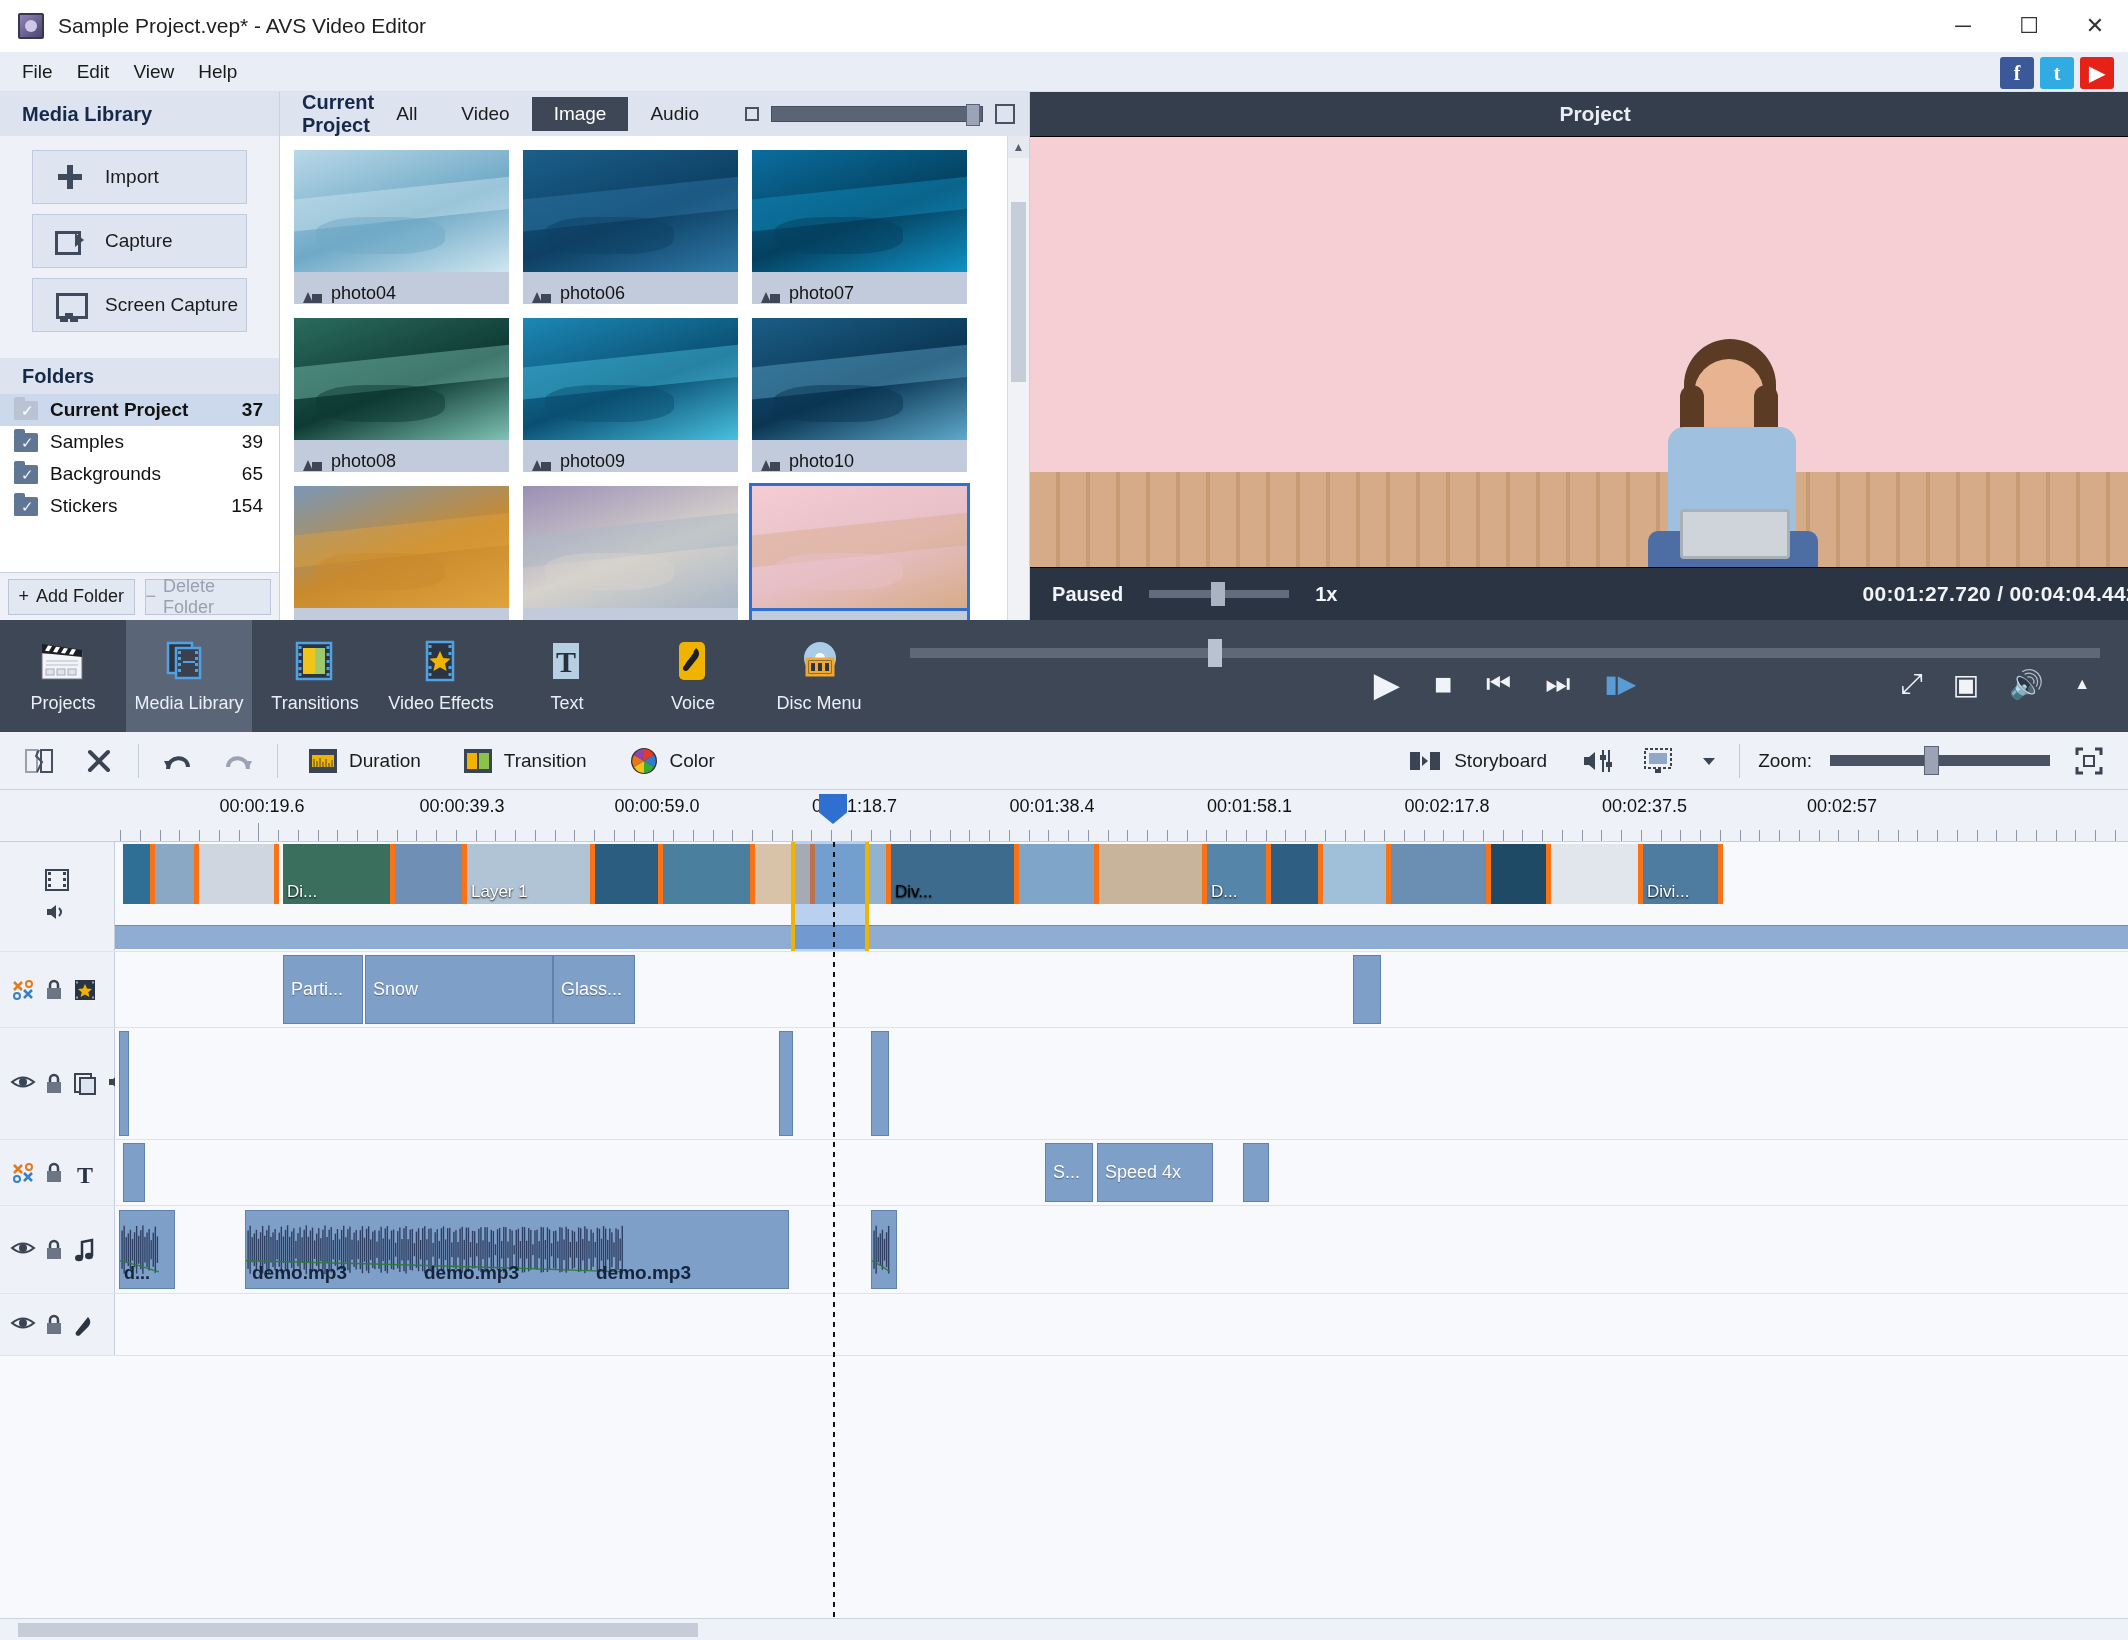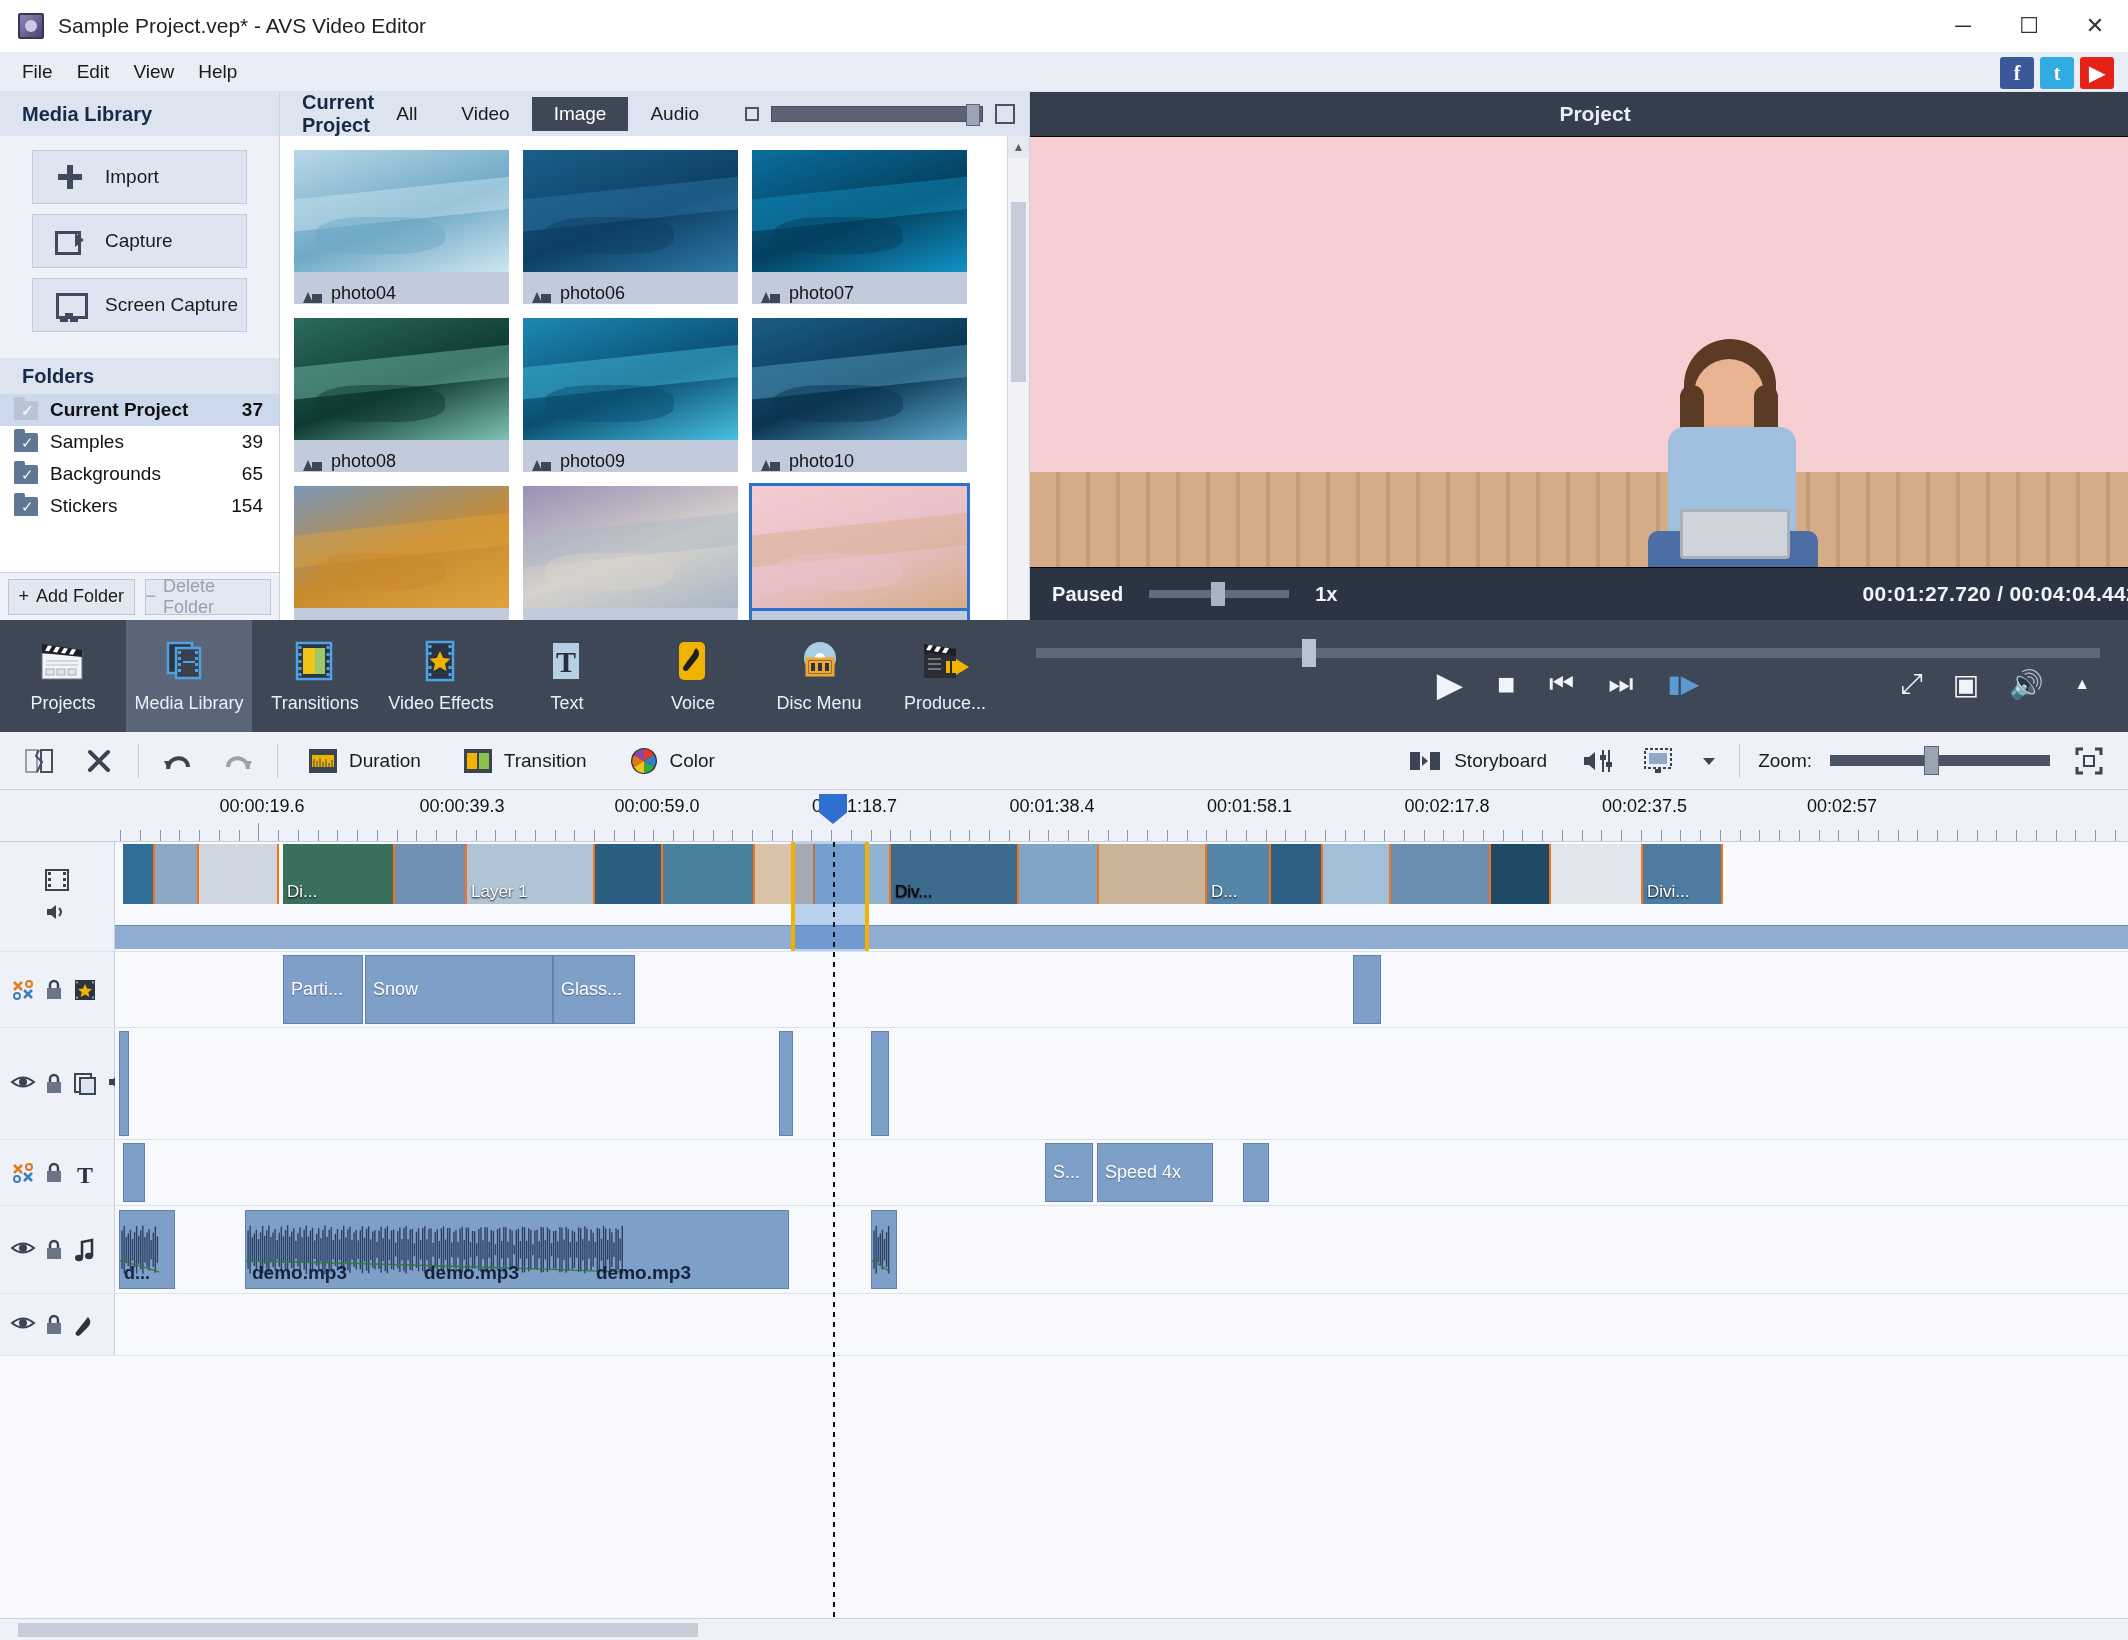--- a/index.html
+++ b/index.html
@@ -165,21 +165,21 @@
   .playhead-top { position:absolute; top:4px; width:28px; height:30px; background:#2f6fd0;
                   clip-path:polygon(0 0,100% 0,100% 62%,50% 100%,0 62%); transform:translateX(-14px); }
   .tracks { flex:1; position:relative; overflow:hidden; }
   .track { display:flex; border-bottom:1px solid #dde3ec; position:relative; }
   .thead { width:115px; flex:none; background:#eef1f7; display:flex; align-items:center; gap:8px;
            padding-left:10px; border-right:1px solid #c7cedb; }
   .tbody { flex:1; position:relative; background:#f7f9fc; }
   .clip { position:absolute; top:3px; bottom:3px; background:#7e9fc8; border:1px solid #5f82ae;
           display:flex; align-items:center; overflow:hidden; color:#fff; font-size:18px; }
   .clip .clabel { padding-left:7px; white-space:nowrap; text-shadow:0 1px 1px rgba(0,0,0,.35); }
-  .vthumb { position:absolute; top:2px; height:60px; border-right:2px solid #f97316; overflow:hidden; }
+  .vthumb { position:absolute; top:2px; height:60px; border-right:5px solid #f97316; overflow:hidden; }
   .vstrip { position:absolute; left:0; right:0; bottom:2px; height:24px; background:#8fadd2; border-top:1px solid #6d8cb5; }
   .eye,.lock,.tico { width:24px;height:24px; flex:none; position:relative; }
   .playline { position:absolute; top:0; bottom:0; width:2px;
               background:repeating-linear-gradient(180deg,#111 0 5px,transparent 5px 10px); z-index:40; }
   .sel-band { position:absolute; top:0; bottom:0; border-left:4px solid #f0b400; border-right:4px solid #f0b400;
               background:rgba(47,111,208,.30); z-index:30; }
   .audio-clip { position:absolute; top:4px; bottom:4px; background:#7e9fc8; border:1px solid #5f82ae; overflow:hidden; }
   .wave { position:absolute; left:0; right:0; top:14%; height:72%; }
   .hscroll { height:22px; background:#eef1f7; border-top:1px solid #ccd3e0; position:relative; flex:none; }
   .hthumb { position:absolute; left:18px; top:4px; height:14px; width:680px; background:#c6ccd8; }
@@ -505,40 +505,20 @@
               <circle cx="25" cy="19" r="16" fill="#a9cde6"></circle>
               <circle cx="25" cy="19" r="5" fill="#fff"></circle>
               <rect x="12" y="20" width="26" height="16" fill="#2b3442" stroke="#f0a830" stroke-width="3"></rect>
               <g fill="#2b3442" stroke="#f0a830" stroke-width="2">
                 <rect x="15" y="23" width="6" height="10"></rect>
                 <rect x="22" y="23" width="6" height="10"></rect>
                 <rect x="29" y="23" width="6" height="10"></rect>
               </g>
             </svg></span>
           <span>Disc Menu</span>
-        </div>
-        <div class="mt-btn">
-          <span class="mt-ico"><svg width="52" height="44" viewBox="0 0 52 44">
-              <rect x="3" y="13" width="32" height="26" fill="#2a2d33"></rect>
-              <path d="M3 5 L35 10 L35 17 L3 13 Z" fill="#1c2026"></path>
-              <g fill="#fff">
-                <path d="M8 6 L12 6.6 L9 11.6 L5 11 Z"></path>
-                <path d="M16 7.3 L20 7.9 L17 12.9 L13 12.3 Z"></path>
-                <path d="M24 8.6 L28 9.2 L25 14.2 L21 13.6 Z"></path>
-              </g>
-              <g stroke="#b5bcc8">
-                <path d="M7 20 H20 M7 25 H20 M7 30 H20"></path>
-              </g>
-              <g fill="#f0b400">
-                <rect x="25" y="22" width="4" height="12"></rect>
-                <rect x="31" y="22" width="4" height="12"></rect>
-              </g>
-              <path d="M35 20 L48 28 L35 36 Z" fill="#f0b400"></path>
-            </svg></span>
-          <span>Produce...</span>
         </div>
       </div>
     <div class="mt-right">
       <div class="seek">
         <div class="seek-h"></div>
       </div>
       <div class="transport">
         <span class="tbtn" style="font-size:34px">▶</span>
         <span class="tbtn" style="font-size:30px">■</span>
         <span class="tbtn" style="font-size:28px">⏮</span>

